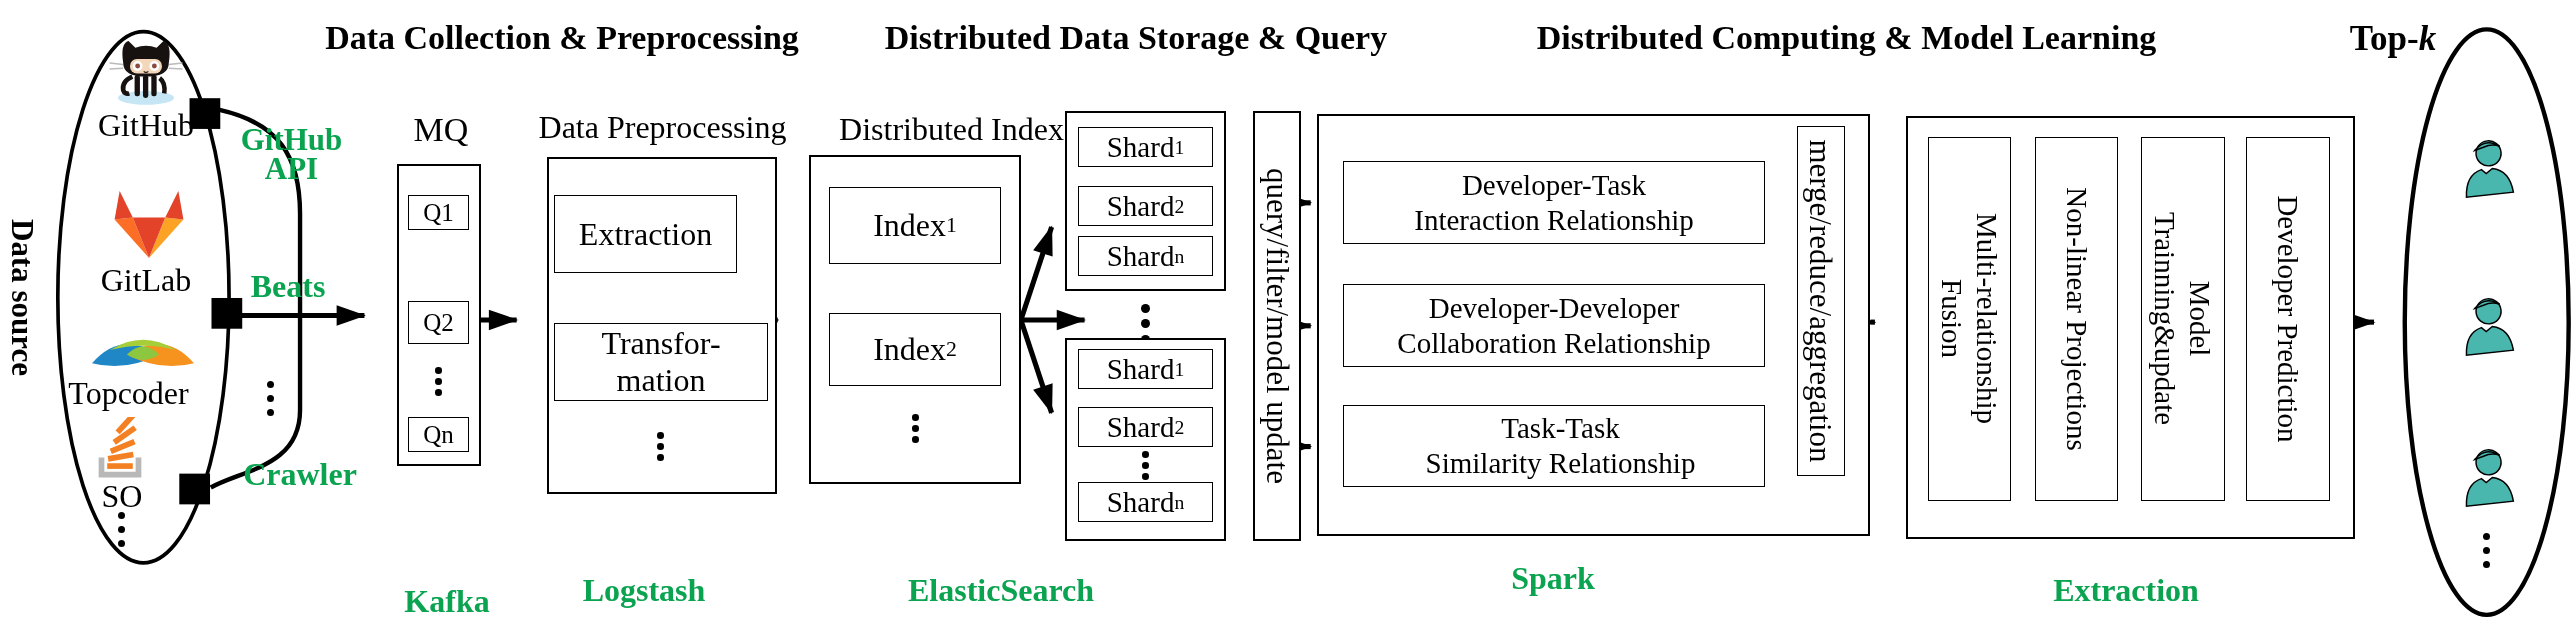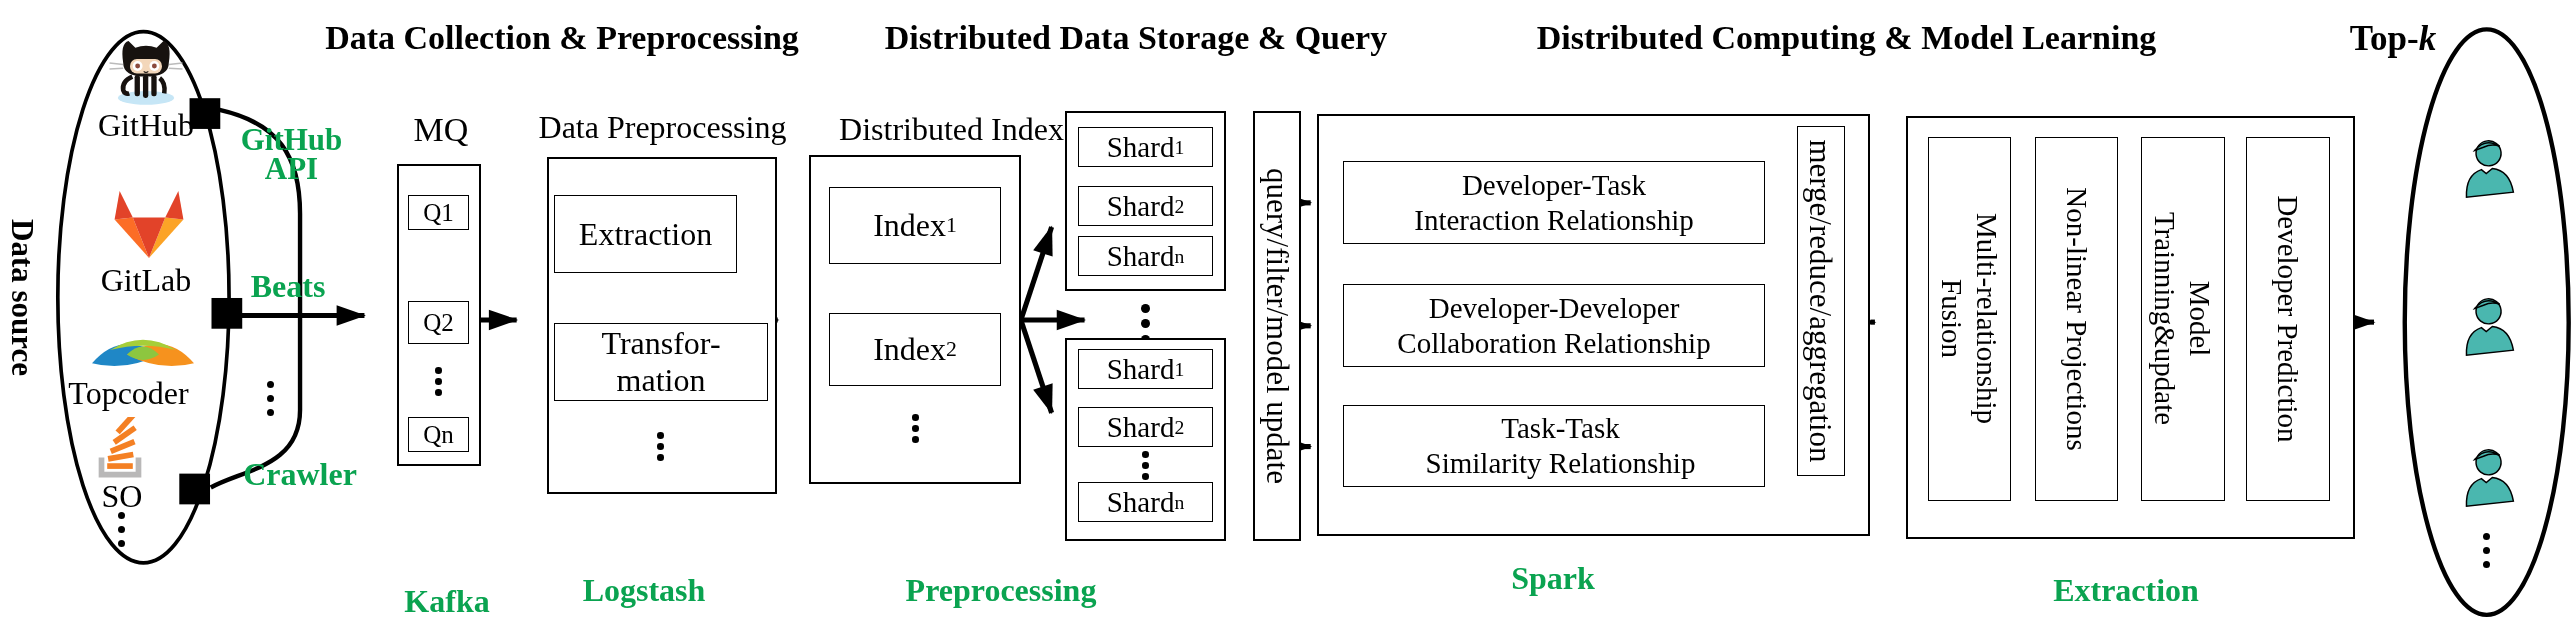--- a/index.html
+++ b/index.html
@@ -336,21 +336,21 @@
       <i></i>
     </div>
 
   <div class="abs ctr green" style="left:337px;top:548px;width:220px;height:37px;margin-top:35px;">
       <span>Kafka</span>
     </div>
   <div class="abs ctr green" style="left:534px;top:572px;width:220px;height:37px;">
       <span>Logstash</span>
     </div>
   <div class="abs ctr green" style="left:891px;top:572px;width:220px;height:37px;">
-      <span>Preprocessing</span>
+      <span>ElasticSearch</span>
     </div>
   <div class="abs ctr green" style="left:1443px;top:560px;width:220px;height:37px;">
       <span>Spark</span>
     </div>
   <div class="abs ctr green" style="left:2016px;top:572px;width:220px;height:37px;">
       <span>Extraction</span>
     </div>
 
 </div>
 

